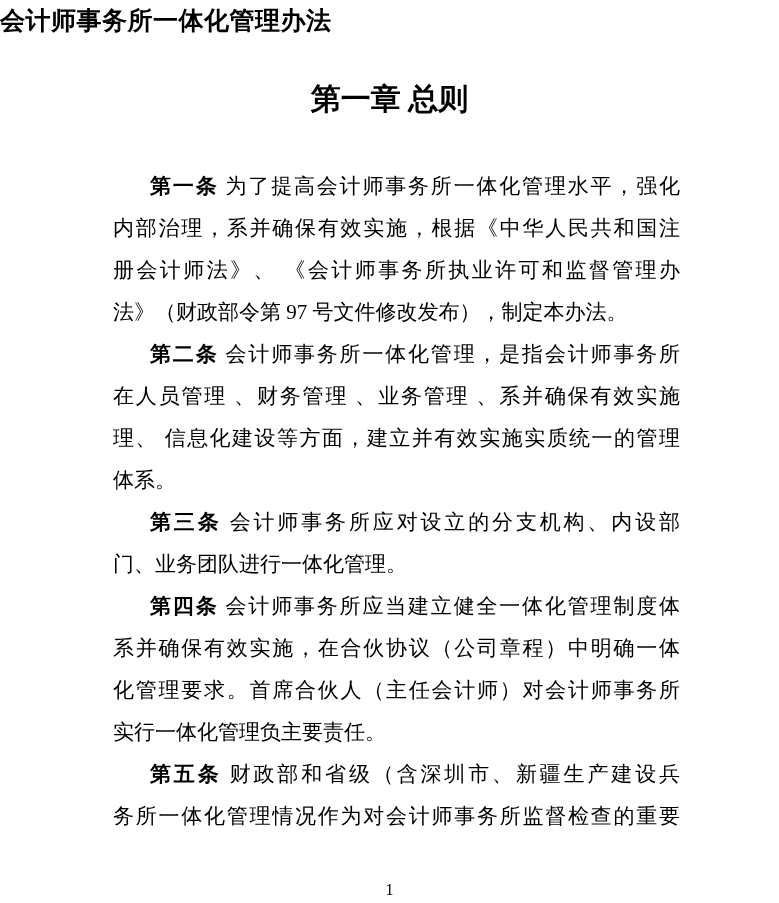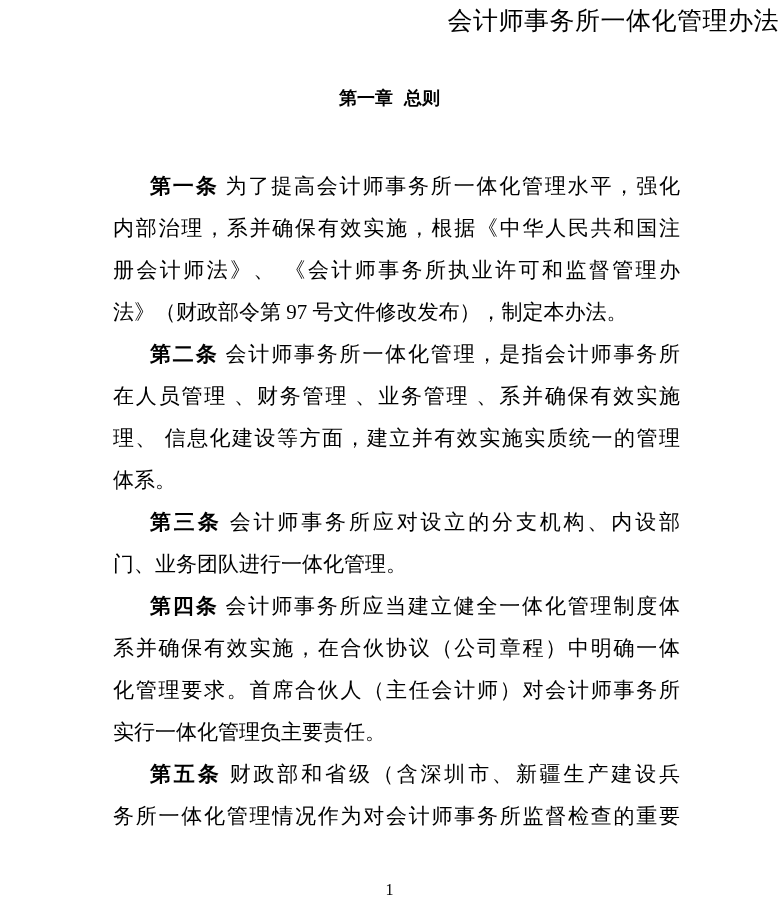--- a/index.html
+++ b/index.html
@@ -12,36 +12,36 @@
     background: #ffffff;
     color: #000000;
     font-family: "Liberation Serif", "DejaVu Serif", serif;
     overflow: hidden;
   }
   .doc-title {
     position: absolute;
     top: 4px;
     left: 0;
     width: 100%;
-    text-align: right;
+    text-align: left;
     font-size: 25px;
-    font-weight: normal;
+    font-weight: bold;
     line-height: 34px;
     letter-spacing: 0.5px;
   }
   .chapter-heading {
     position: absolute;
     top: 84px;
     left: 0;
     width: 100%;
     text-align: center;
-    font-size: 18px;
+    font-size: 30px;
     font-weight: bold;
     line-height: 30px;
-    font-family: Liberation Mono, monospace;
+    font-family: Liberation Serif, serif;
   }
   .doc-body {
     position: absolute;
     top: 165px;
     left: 113px;
     width: 567px;
   }
   .line {
     font-size: 21px;
     line-height: 42px;

